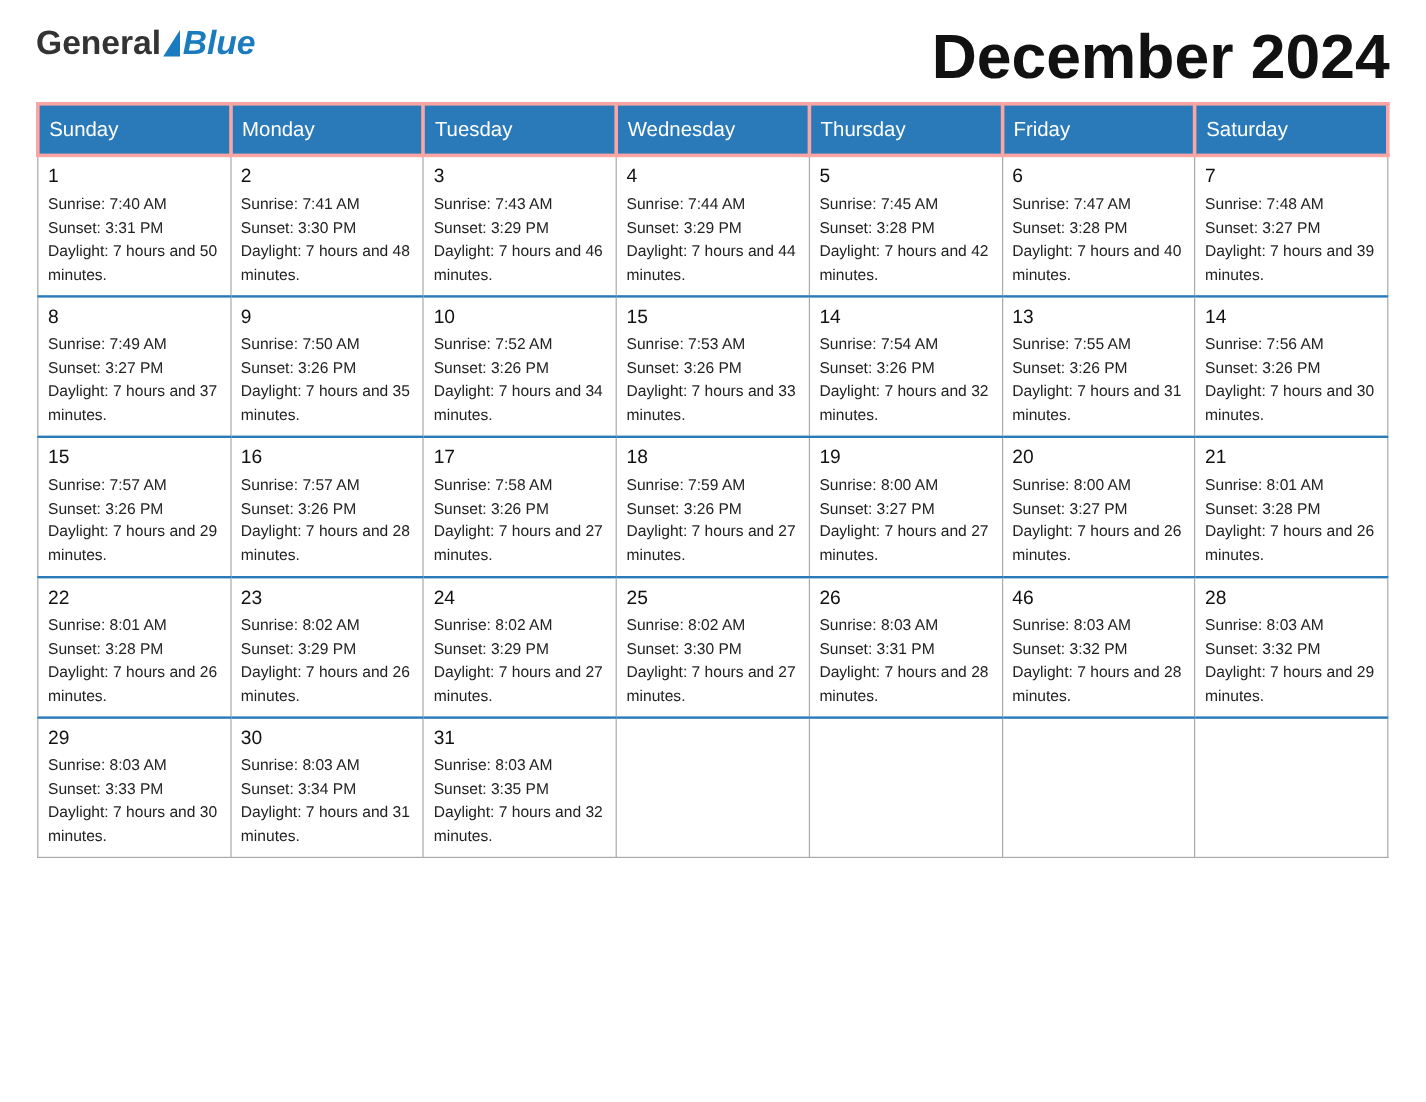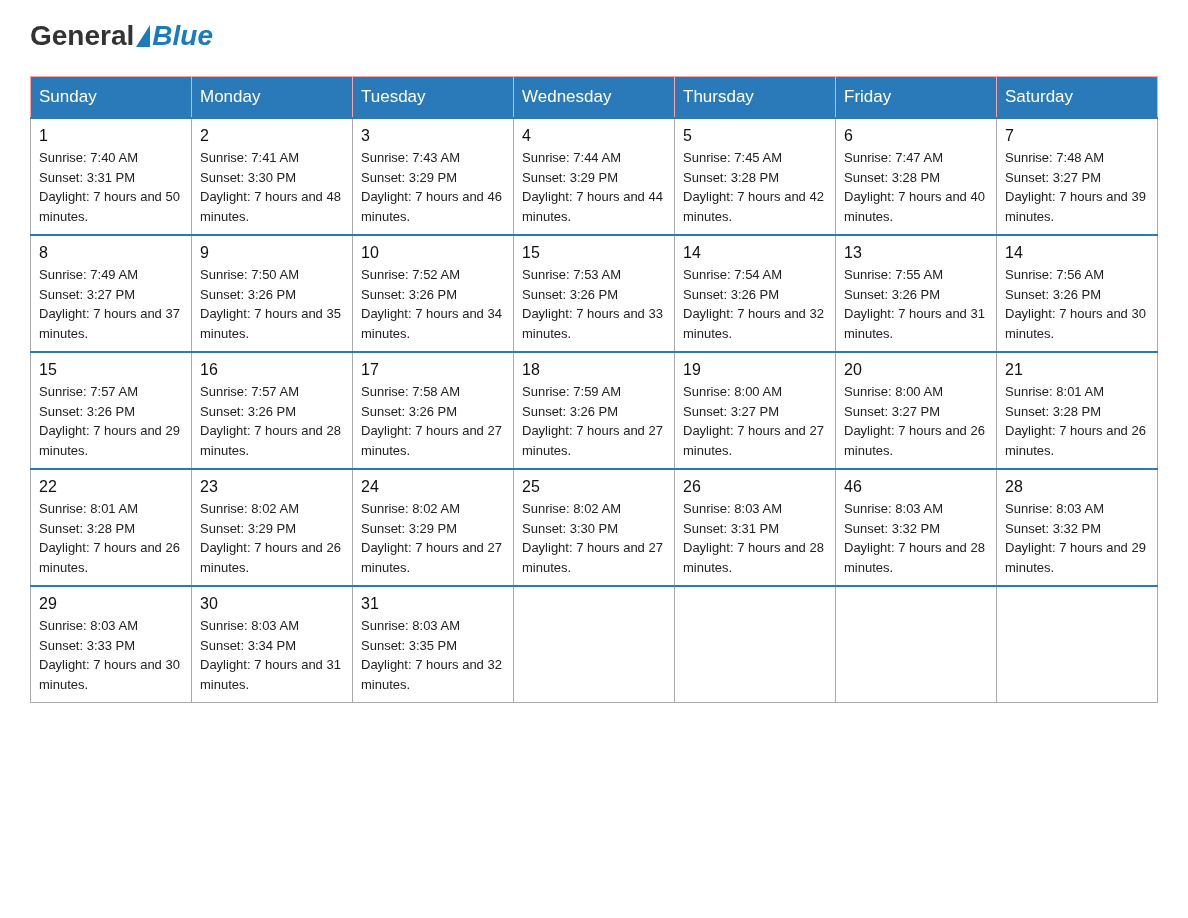--- a/index.html
+++ b/index.html
@@ -7,21 +7,21 @@
       font-family: Arial, sans-serif;
       background: #ffffff;
       width: 1188px;
       min-height: 918px;
       padding: 20px 30px;
     }
     .header {
       display: flex;
       justify-content: space-between;
       align-items: flex-start;
-      margin-bottom: 24px;
+      margin-bottom: 8px;
     }
     .logo {
       display: flex;
       flex-direction: column;
       align-items: flex-start;
     }
     .logo-text {
       display: flex;
       align-items: center;
       font-size: 28px;
@@ -63,21 +63,21 @@
       width: 100%;
       border-collapse: collapse;
     }
     .calendar th {
       background-color: #2a7aba;
       color: white;
       padding: 10px 8px;
       text-align: left;
       font-size: 17px;
       font-weight: normal;
-      border: 1px solid #fca5a5;
+      border: 3px solid #fca5a5;
     }
     .calendar td {
       border: 1px solid #aaa;
       padding: 8px 8px;
       vertical-align: top;
       width: 14.28%;
       min-height: 110px;
       font-size: 13px;
       color: #222;
     }
@@ -112,20 +112,21 @@
 
 <div class="header">
   <div class="logo">
     <div class="logo-text">
       <span class="logo-general">General</span>
       <span class="logo-triangle"></span>
       <span class="logo-blue">Blue</span>
     </div>
   </div>
   <div class="title-section">
+    <div class="month-year">December 2024</div>
   </div>
 </div>
 
 <table class="calendar">
   <thead>
     <tr>
       <th>Sunday</th>
       <th>Monday</th>
       <th>Tuesday</th>
       <th>Wednesday</th>

